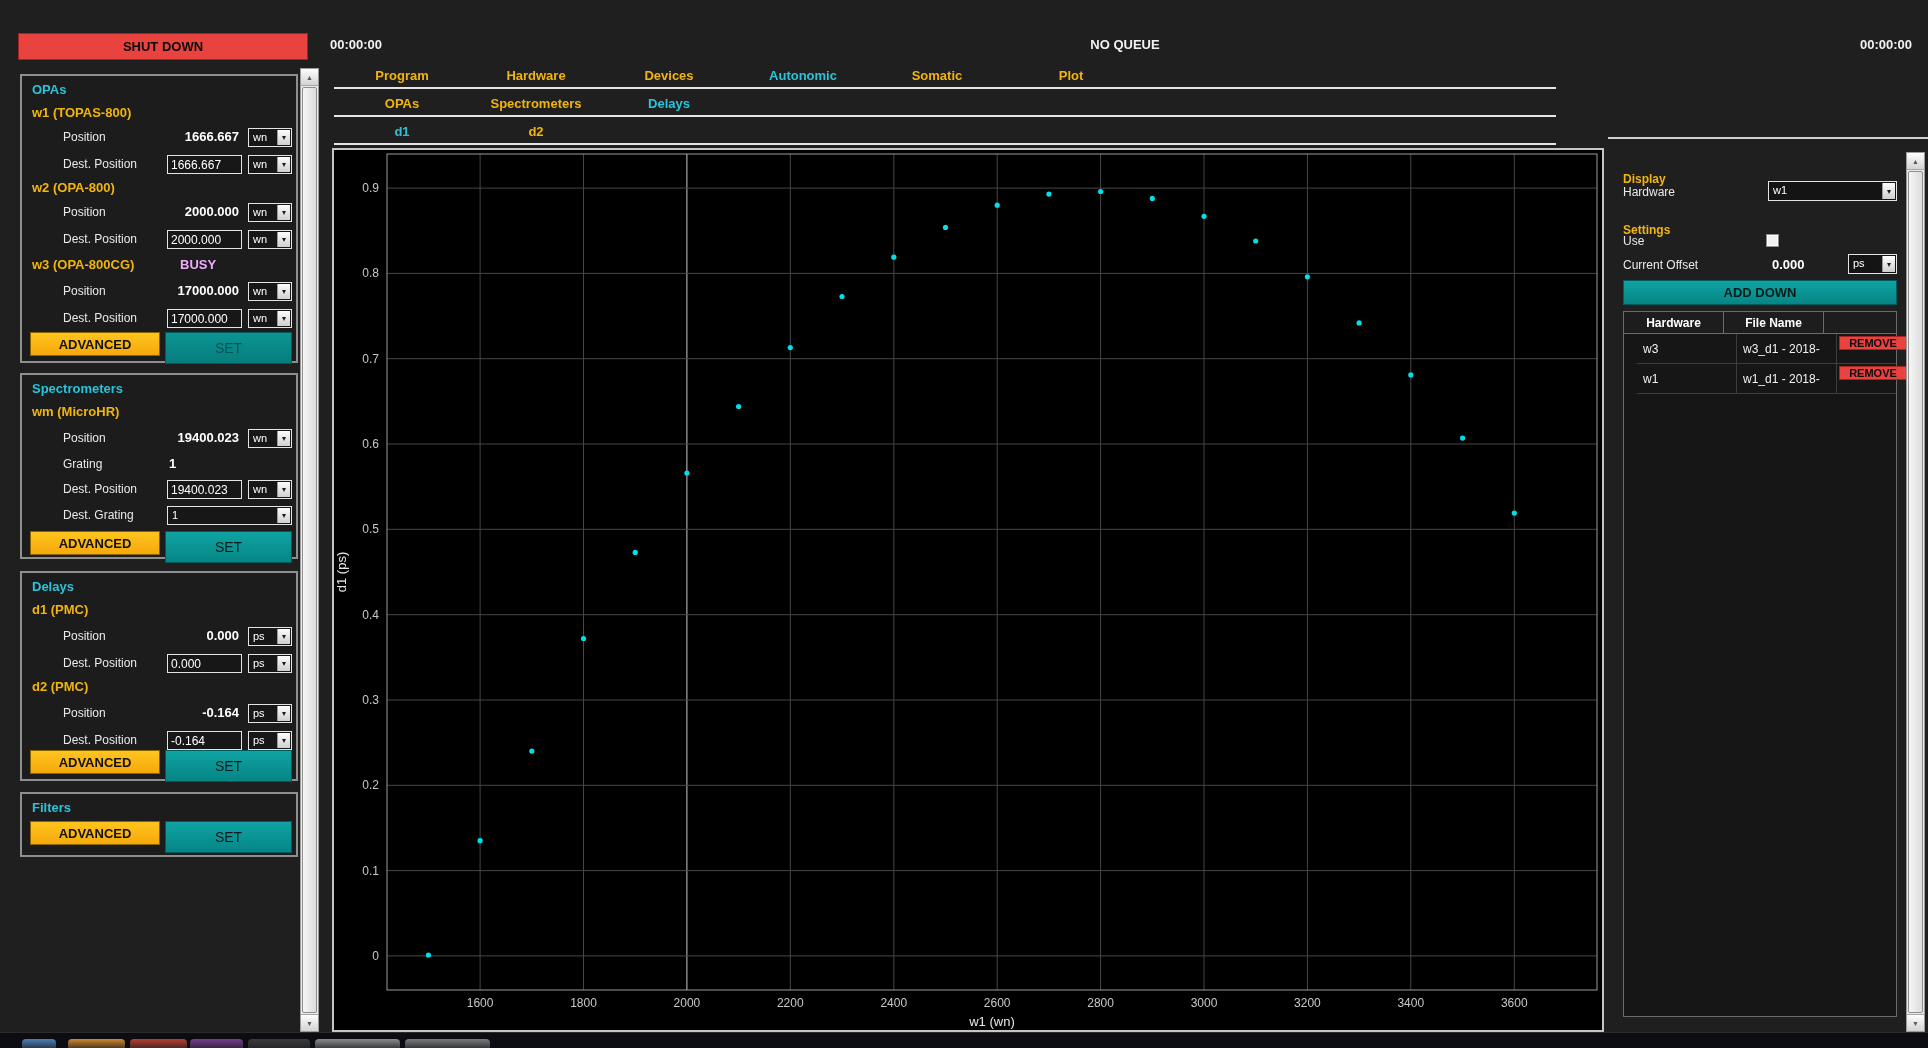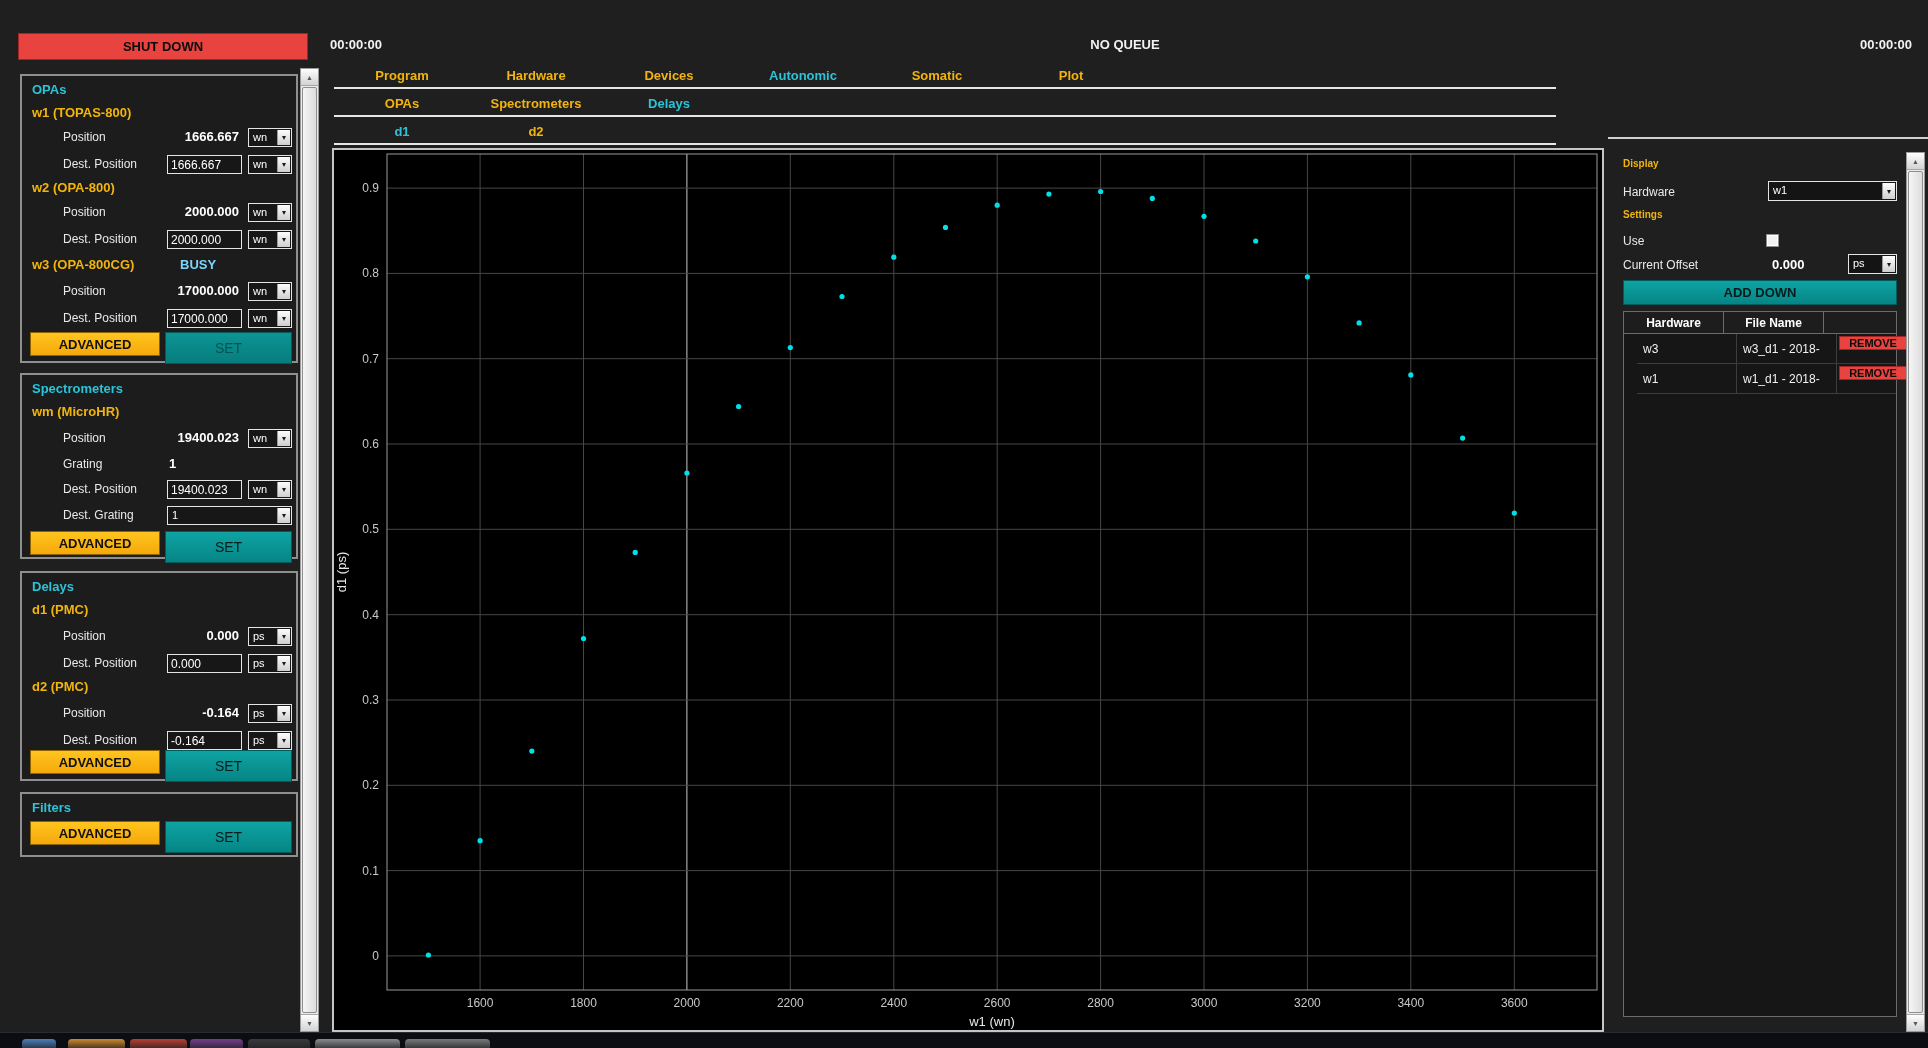--- a/index.html
+++ b/index.html
@@ -23,21 +23,21 @@
   #taskbar { position:absolute; left:0; top:1032px; width:1928px; height:16px; background:#0c0d12; border-top:1px solid #2a2b31; }
   .tb-item { position:absolute; top:6px; height:12px; border-radius:4px 4px 0 0; opacity:.95; }
 
   
   #shutdown { position:absolute; left:18px; top:33px; width:290px; height:27px; background:#e8433e;
     color:#0b0b0b; font-weight:bold; font-size:13px; display:flex; align-items:center; justify-content:center;
     border:1px solid #a32420; }
   .gbox { position:absolute; left:20px; width:278px; border:2px solid #8f8f8f; background:#1c1c1c; }
   .gtitle { position:absolute; left:10px; height:16px; font-weight:bold; font-size:13px; color:#2cc3d8; white-space:nowrap; }
   .devname { position:absolute; left:10px; height:16px; font-weight:bold; font-size:13px; color:#f2b50d; white-space:nowrap; }
-  .busy { position:absolute; left:148px; font-weight:bold; font-size:13px; color:#7dd3fc; }
+  .busy { position:absolute; left:148px; font-weight:bold; font-size:13px; color:#f0abfc; }
   .row { position:absolute; left:8px; right:8px; height:22px; }
   .lbl { position:absolute; left:2px; top:2px; font-size:12px; color:#e9e9e9; white-space:nowrap;margin-left:31px; }
   .val { position:absolute; left:107px; top:1px; width:102px; font-size:13px; font-weight:bold; color:#fff; text-align:right; overflow:hidden; white-space:nowrap; }
   .inp { position:absolute; left:137px; top:0; width:75px; height:19px; background:#171717; border:1px solid #e4e4e4;
     color:#fff; font-size:12px; font-family:"Liberation Sans",sans-serif; padding:0 3px; }
   .valleft { position:absolute; left:139px; top:1px; font-size:13px; font-weight:bold; color:#fff; }
   .combo { position:absolute; left:218px; top:0; width:44px; height:19px; background:#171717; border:1px solid #e4e4e4; }
   .combo.wide { left:137px; width:125px; }
   .combo-text { position:absolute; left:4px; top:2px; font-size:11px; color:#fff; }
   .combo-btn { position:absolute; right:1px; top:1px; bottom:1px; width:13px;
@@ -64,21 +64,21 @@
   .tab { position:absolute; width:140px; margin-left:-70px; text-align:center; font-size:13px; font-weight:bold; color:#f2b50d; height:17px; }
   .tab.active { color:#2cc3d8; }
 
   
   #plot-box { position:absolute; left:332px; top:148px; width:1272px; height:884px; background:#000; border:2px solid #c6c6c6; }
   #plot-box svg { position:absolute; left:0; top:0; }
 
   
   #rp-topline { position:absolute; left:1608px; top:137px; width:320px; height:2px; background:#d0d0d0; }
   #right-panel { position:absolute; left:1608px; top:140px; width:300px; height:892px; }
-  .rp-title { position:absolute; left:15px; font-size:10px; font-weight:bold; color:#f2b50d; }
+  .rp-title { position:absolute; left:15px; font-size:12px; font-weight:bold; color:#f2b50d;margin-top:14px; }
   .rp-lbl { position:absolute; left:15px; font-size:12px; color:#e9e9e9; }
   .rp-combo { position:absolute; height:20px; background:#141414; border:1px solid #e4e4e4; }
   .rp-val { position:absolute; font-size:13px; font-weight:bold; color:#fff; }
   #use-checkbox { position:absolute; left:158px; top:94px; width:13px; height:13px; background:#f2f2f2; border:1px solid #8d8d8d; box-shadow:inset 0 0 0 1px #fff; }
   #add-file { position:absolute; left:15px; top:140px; width:274px; height:25px; background:linear-gradient(#0fa3a3,#068585);
     border:1px solid #035a5a; color:#071c1c; font-weight:bold; font-size:13px; display:flex; align-items:center; justify-content:center; }
   #file-table { position:absolute; left:15px; top:171px; width:274px; height:706px; border:1px solid #6b6b6b; background:#161616; }
   .tbl-head { display:grid; grid-template-columns:100px 100px 72px; height:22px; border-bottom:1px solid #6b6b6b; background:#1d1d1d; }
   .tbl-head div { font-size:12px; font-weight:bold; color:#fff; text-align:center; line-height:22px; border-right:1px solid #6b6b6b; overflow:hidden; }
   .tbl-head div:last-child { border-right:none; }

